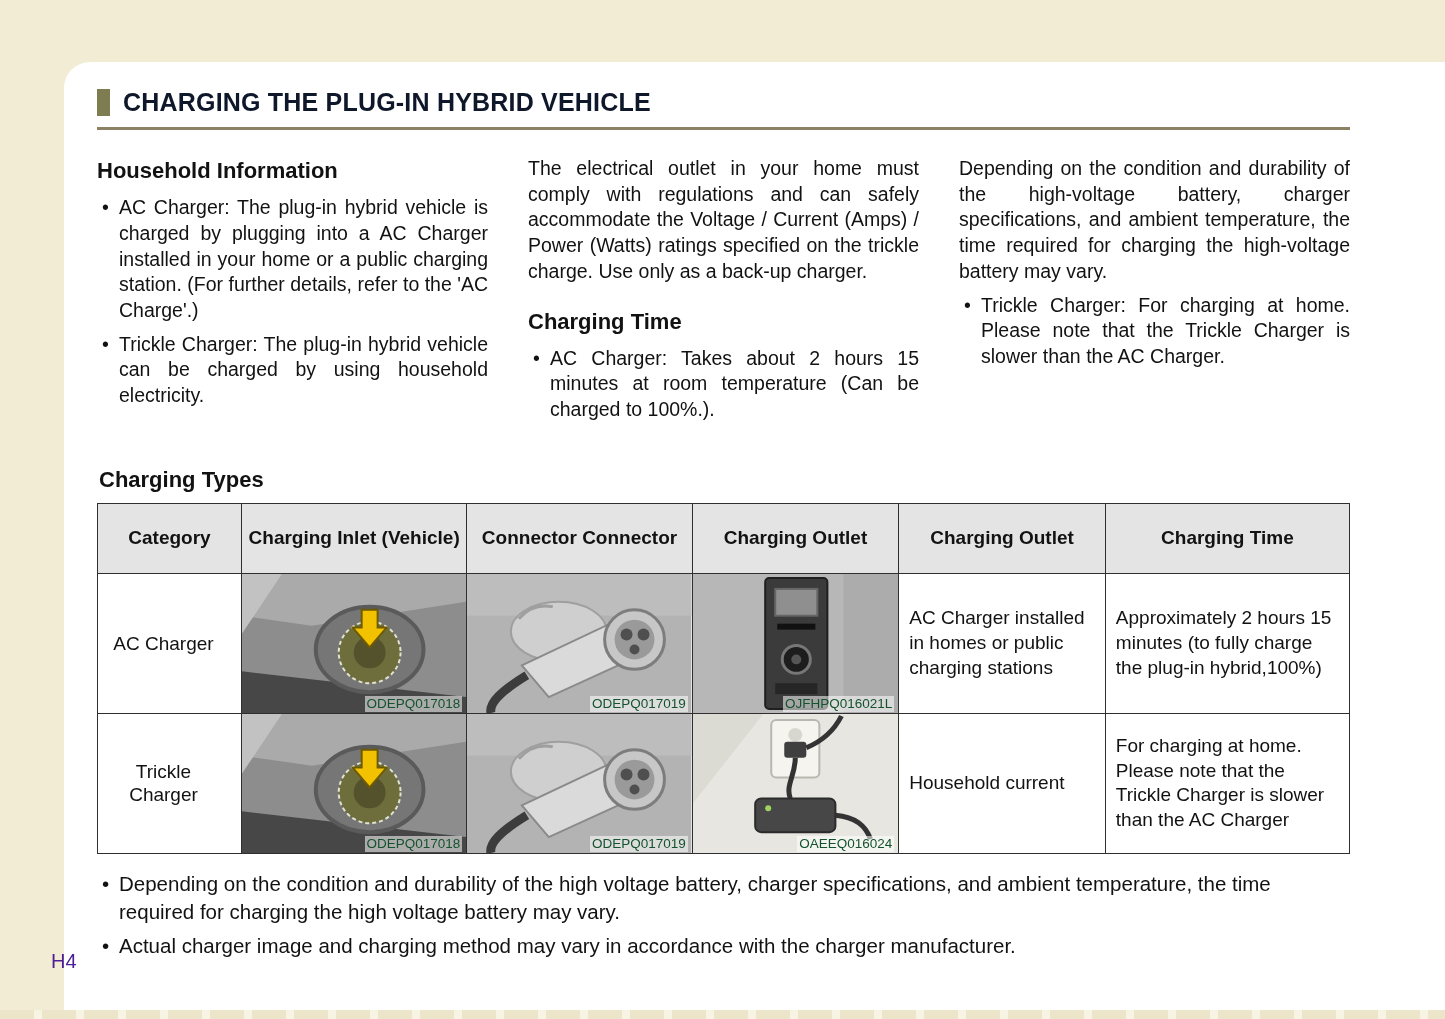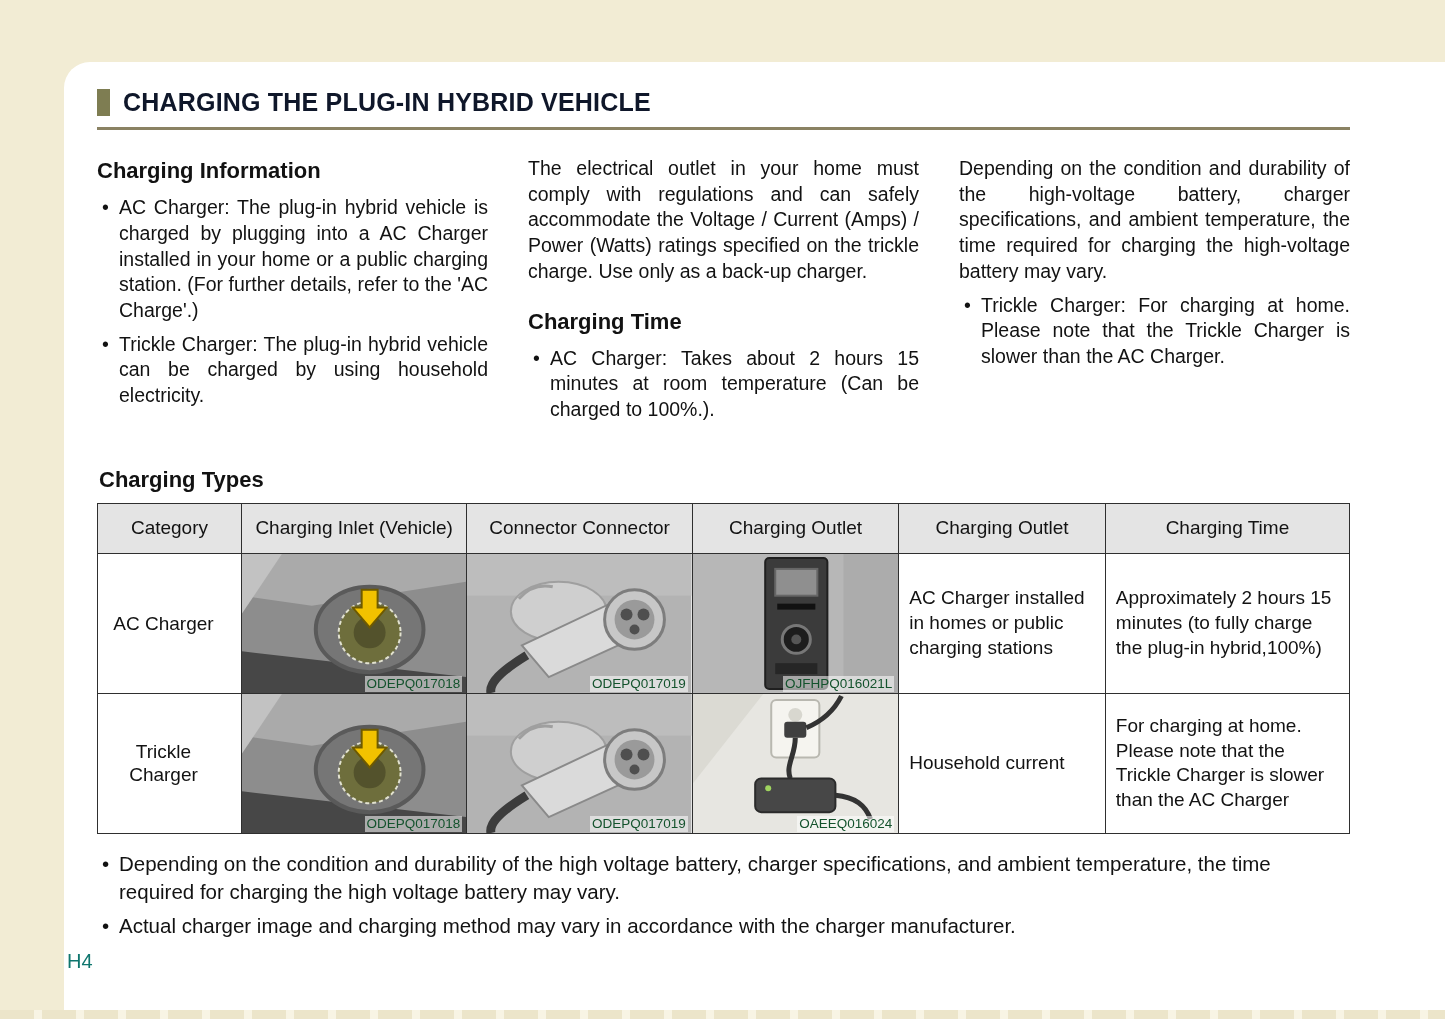--- a/index.html
+++ b/index.html
@@ -43,59 +43,59 @@
   
   p.indented { padding-left:22px; }
   
   .types-heading { font-size:22px; font-weight:bold; margin:36px 0 10px 2px; }
   table.types-table {
     width:100%; border-collapse:collapse; table-layout:fixed;
     font-size:19px;
   }
   .types-table th, .types-table td { border:1px solid #2f2f2f; }
   .types-table th {
-    background:#e4e4e4; font-weight:normal; text-align:center;
-    padding:6px 4px; height:50px; line-height:1.15;
+    background:#e4e4e4; font-weight:bold; text-align:center;
+    padding:6px 4px; height:70px; line-height:1.15;
   }
   .types-table td { height:140px; vertical-align:middle; }
   td.cat { padding:6px 22px 6px 10px; text-align:center; line-height:1.25; }
   td.txt { padding:8px 10px; text-align:left; line-height:1.3; }
   td.img { padding:0; position:relative; overflow:hidden; }
   td.img svg { position:absolute; inset:0; width:100%; height:100%; display:block; }
   .cap {
     position:absolute; bottom:1px; right:4px;
     font-size:13.5px; line-height:1.15; color:#14532d;
     background:rgba(255,255,255,0.55); padding:0 2px;
   }
   
   .footnotes { margin-top:16px; font-size:20.5px; line-height:1.38; }
   .footnotes .bullet { margin-bottom:6px; padding-left:22px; }
   
   .page-number {
-    position:absolute; left:67px; top:950px;
-    font-size:20px; color:#0f766e; background:transparent;
+    position:absolute; left:51px; top:950px;
+    font-size:20px; color:#4c1d95; background:transparent;
   }
   .bottom-strip {
     position:absolute; left:0; right:0; bottom:0; height:9px;
     background:repeating-linear-gradient(90deg,#ece5ca 0 34px,#f8f4e4 34px 42px);
   }
 </style>
 </head>
 <body>
 
 <div class="page">
 
   <header class="title-row">
     <span class="title-marker"></span>
     <h1 class="page-title">CHARGING THE PLUG-IN HYBRID VEHICLE</h1>
   </header>
 
   <div class="columns">
     <section class="col">
-      <h2>Charging Information</h2>
+      <h2>Household Information</h2>
       <div class="bullet">AC Charger: The plug-in hybrid vehicle is charged by plugging into a AC Charger installed in your home or a public charging station. (For further details, refer to the 'AC Charge'.)</div>
       <div class="bullet">Trickle Charger: The plug-in hybrid vehicle can be charged by using household electricity.</div>
     </section>
 
     <section class="col">
       <p class="cont indented">The electrical outlet in your home must comply with regulations and can safely accommodate the Voltage / Current (Amps) / Power (Watts) ratings specified on the trickle charge. Use only as a back-up charger.</p>
       <h2 class="mt">Charging Time</h2>
       <div class="bullet">AC Charger: Takes about 2 hours 15 minutes at room temperature (Can be charged to 100%.).</div>
     </section>
 

